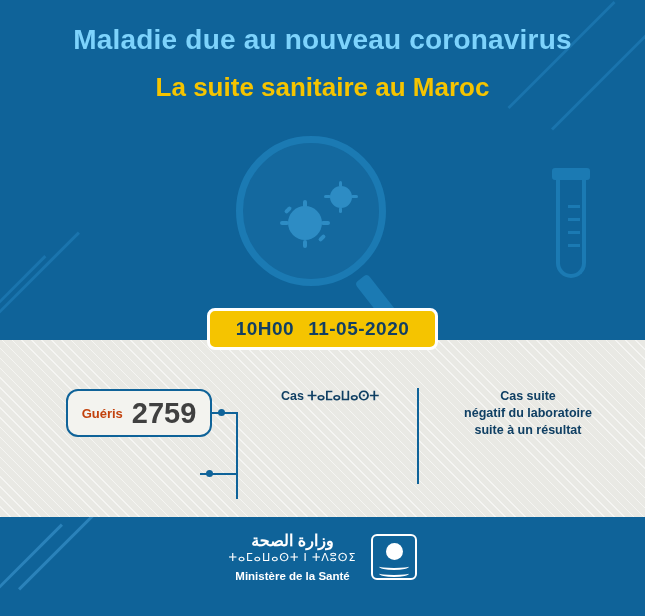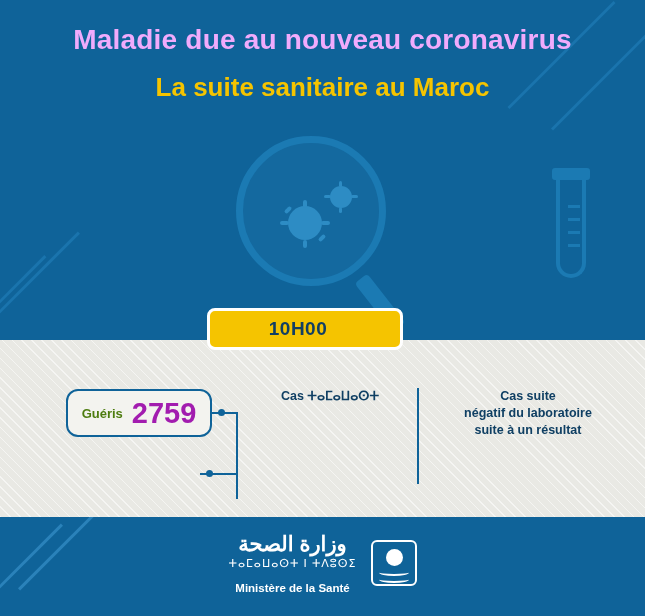--- a/index.html
+++ b/index.html
@@ -55,21 +55,21 @@
     top: 240px; left: 5px;
     transform: rotate(45deg);
     background: #2a82ba;
   }
 
   .title-1 {
     position: absolute;
     top: 24px;
     width: 645px;
     text-align: center;
-    color: #f0abfc;
+    color: #7dd3fc;
     font-size: 28px;
     font-weight: bold;
     letter-spacing: 0.2px;
   }
   .title-2 {
     position: absolute;
     top: 72px;
     width: 645px;
     text-align: center;
     color: #f5c400;
@@ -144,21 +144,21 @@
     width: 12px;
     height: 3px;
     background: #1b7ab3;
   }
 
   
   .date-badge {
     position: absolute;
     top: 308px;
     left: 207px;
-    width: 196px;
+    width: 231px;
     height: 42px;
     background: #f5c400;
     border: 3px solid #ffffff;
     border-radius: 8px;
     box-sizing: border-box;
     display: flex;
     align-items: center;
     justify-content: center;
     color: #123f63;
     font-size: 19px;
@@ -198,30 +198,30 @@
   }
   .pill-gueris {
     top: 49px; left: 66px;
     width: 146px; height: 48px;
   }
   .pill-deces {
     top: 110px; left: 80px;
     width: 120px; height: 48px;
   }
   .pill-label {
-    color: #4d7c0f;
+    color: #c2410c;
     font-size: 13px;
     font-weight: bold;
   }
   .pill-value {
     font-size: 29px;
     font-weight: bold;
     line-height: 1;
   }
-  .val-green { color: #a21caf; }
+  .val-green { color: #404040; }
   .val-red { color: #d1182b; }
 
   .connector {
     position: absolute;
     border-color: #0f6399;
     border-style: solid;
   }
   .conn-v {
     top: 73px; left: 236px;
     width: 0; height: 86px;
@@ -305,33 +305,33 @@
     align-items: center;
     justify-content: center;
     gap: 14px;
   }
   .logo-text {
     text-align: center;
     color: #ffffff;
     line-height: 1.25;
   }
   .logo-ar {
-    font-size: 21px;
+    font-size: 16px;
     font-weight: bold;
     letter-spacing: 3px;
     text-align: center;
   }
   .logo-tif {
     font-size: 11px;
     letter-spacing: 1px;
   }
   .logo-fr {
     font-size: 11.5px;
     font-weight: bold;
-    margin-top: 10px;
+    margin-top: 4px;
   }
   .logo-mark {
     width: 46px; height: 46px;
     border: 2px solid #ffffff;
     border-radius: 6px;
     position: relative;
     box-sizing: border-box;
   }
   .logo-mark .circ {
     position: absolute;
@@ -385,20 +385,21 @@
     <div class="tube"></div>
     <div class="tube-mark" style="top:205px;"></div>
     <div class="tube-mark" style="top:218px;"></div>
     <div class="tube-mark" style="top:231px;"></div>
     <div class="tube-mark" style="top:244px;"></div>
   </div>
 
   <div class="date-badge">
     <span>10H00</span>
     <span class="sep"></span>
+    <span>11-05-2020</span>
   </div>
 
   <div class="stats">
 
     <div class="pill pill-gueris">
       <span class="pill-label">Guéris</span>
       <span class="pill-value val-green">2759</span>
     </div>
 
 

